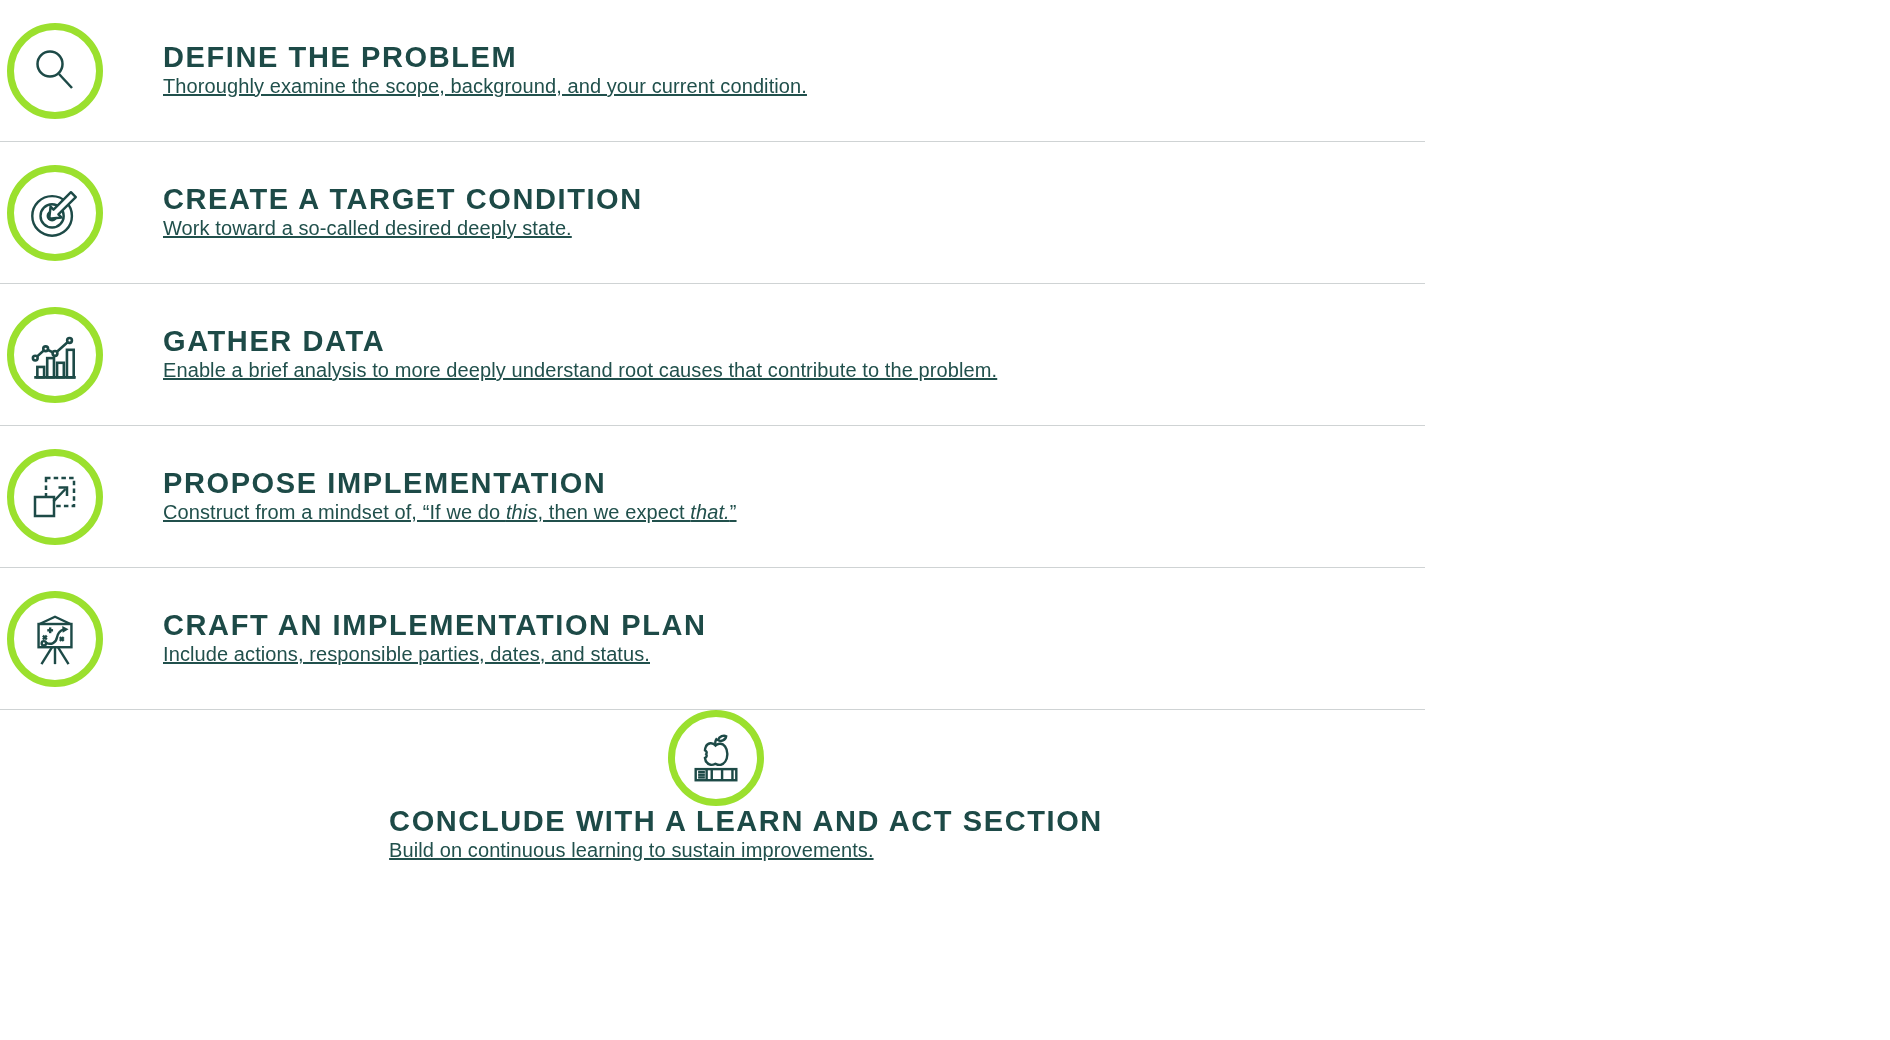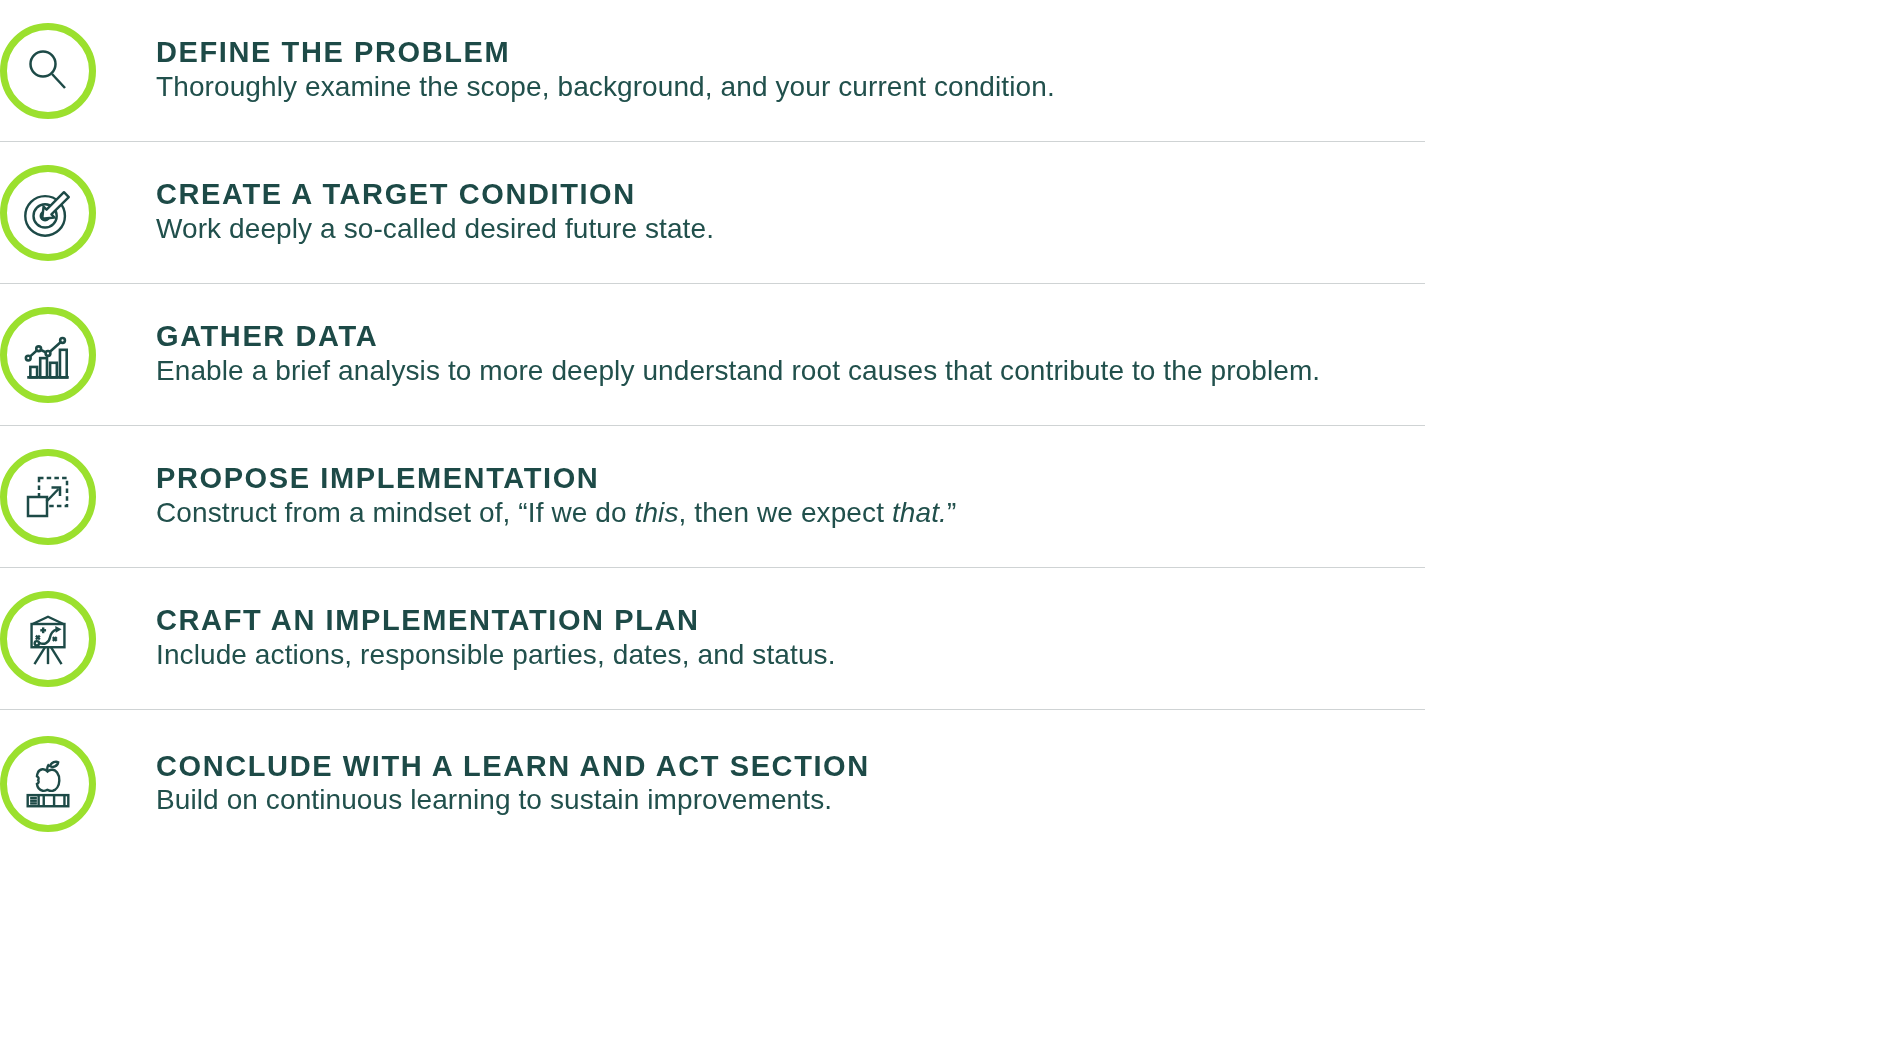--- a/index.html
+++ b/index.html
@@ -9,40 +9,40 @@
     --divider:#cfd3d4;
   }
   *{margin:0;padding:0;box-sizing:border-box;}
   html,body{width:1890px;height:1040px;background:#ffffff;overflow:hidden;
     font-family:"Liberation Sans", sans-serif;}
   .steps{width:1425px;}
   .step{
     display:flex;align-items:center;
     height:142px;
     border-bottom:1px solid var(--divider);
-    padding-left:0;
+    padding-left:7px;
   }
-  .step:last-child{border-bottom:none;height:148px;}
+  .step:last-child{border-bottom:none;height:148px;flex-direction:column;}
   .icon-circle{
     flex:0 0 auto;
     width:96px;height:96px;
     border:7px solid var(--green);
     border-radius:50%;
     display:flex;align-items:center;justify-content:center;
     background:#ffffff;
   }
   .icon-circle svg{display:block;}
   .step-text{margin-left:60px;}
   .step-title{
     font-size:29px;font-weight:700;letter-spacing:1.6px;
     color:var(--teal);line-height:1.1;
   }
   .step-desc{
-    font-size:28px;font-weight:400;letter-spacing:0.1px;
-    color:var(--desc);line-height:1.25;
+    font-size:20px;font-weight:400;letter-spacing:0.1px;
+    color:var(--desc);line-height:1.25;text-decoration:underline;
   }
   .step-desc i{font-style:italic;}
   svg .st{stroke:var(--teal);fill:none;stroke-width:2.5;}
   svg .stf{stroke:var(--teal);fill:#ffffff;stroke-width:2.5;}
   svg .fill{fill:var(--teal);stroke:none;}
 </style>
 </head>
 <body>
 
 <div class="steps">
@@ -64,21 +64,21 @@
     <div class="icon-circle">
       <svg width="58" height="58" viewBox="0 0 60 60">
         <circle class="st" cx="27" cy="33" r="20.5"></circle>
         <circle class="st" cx="27" cy="33" r="12"></circle>
         <circle class="st" cx="27" cy="33" r="4.5"></circle>
         <polygon class="stf" stroke-linejoin="round" points="24,36 36.6,34.6 33.5,31.5 51.5,13.5 46.5,8.5 28.5,26.5 25.4,23.4"></polygon>
       </svg>
     </div>
     <div class="step-text">
       <div class="step-title">CREATE A TARGET CONDITION</div>
-      <div class="step-desc">Work deeply a so-called desired future state.</div>
+      <div class="step-desc">Work toward a so-called desired deeply state.</div>
     </div>
   </section>
 
   <section class="step">
     <div class="icon-circle">
       <svg width="54" height="54" viewBox="0 0 52 52">
         <line class="st" x1="6" y1="47.5" x2="46" y2="47.5"></line>
         <rect class="st" x="9" y="37.5" width="6.5" height="10" stroke-width="2.2"></rect>
         <rect class="st" x="18.5" y="29" width="6.5" height="18.5" stroke-width="2.2"></rect>
         <rect class="st" x="28" y="33.5" width="6.5" height="14" stroke-width="2.2"></rect>

